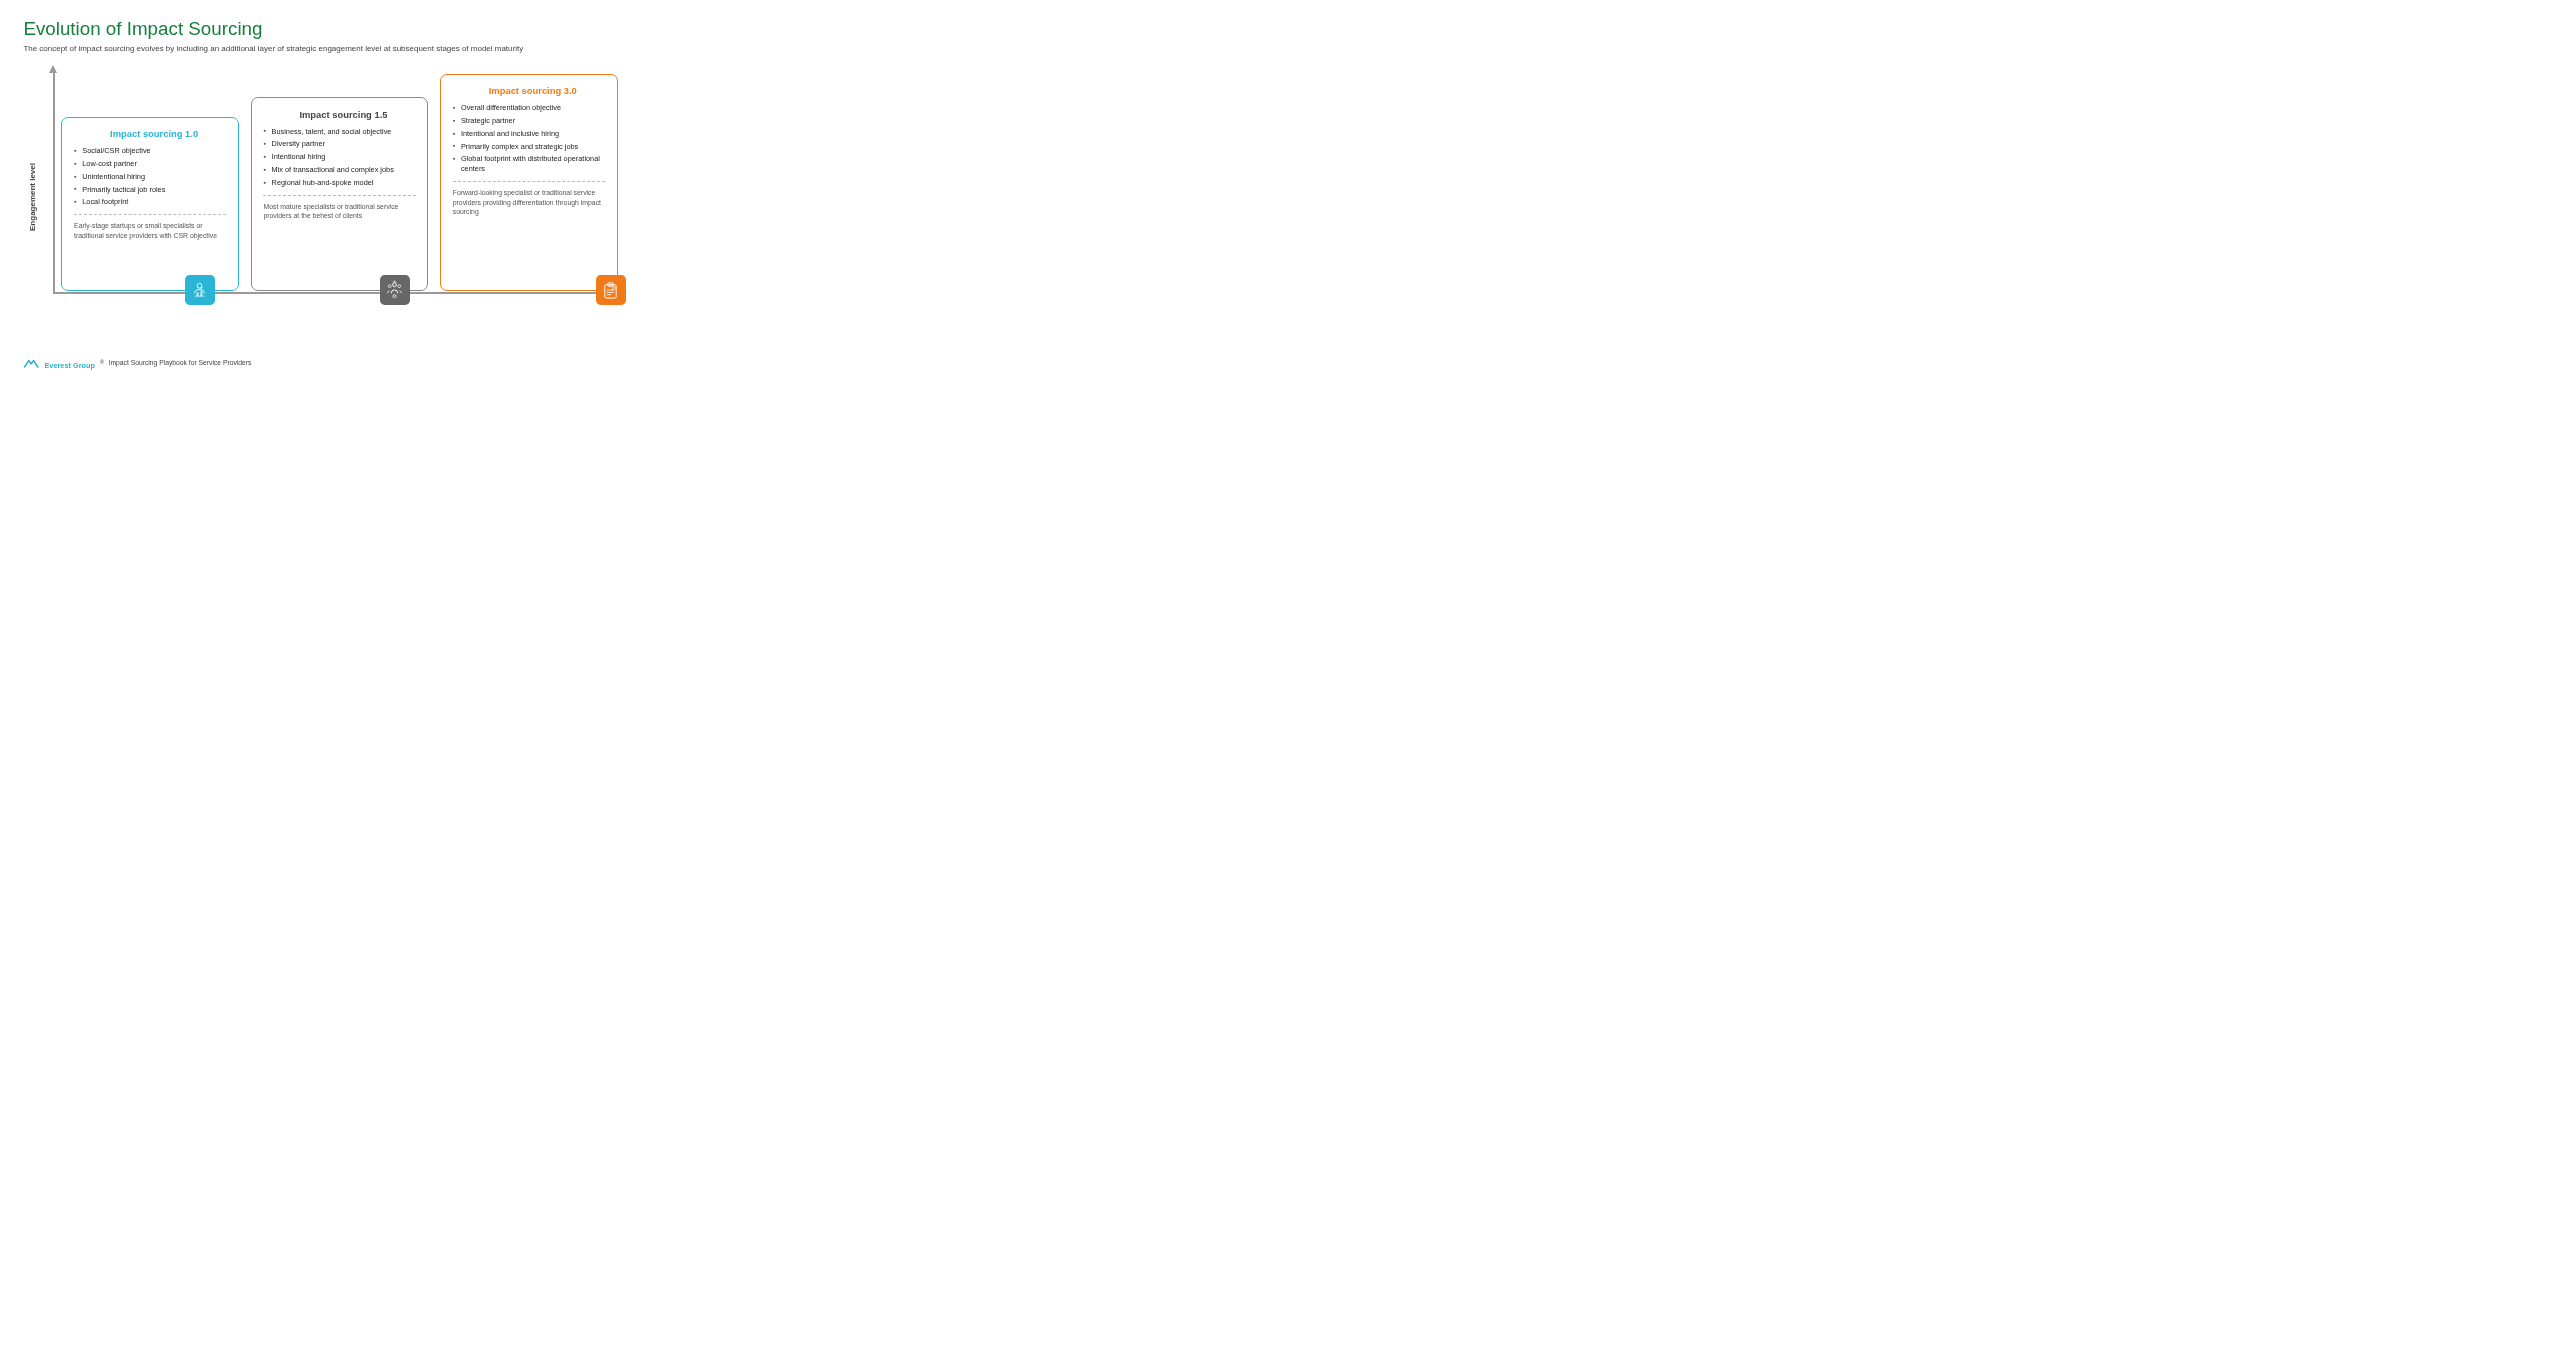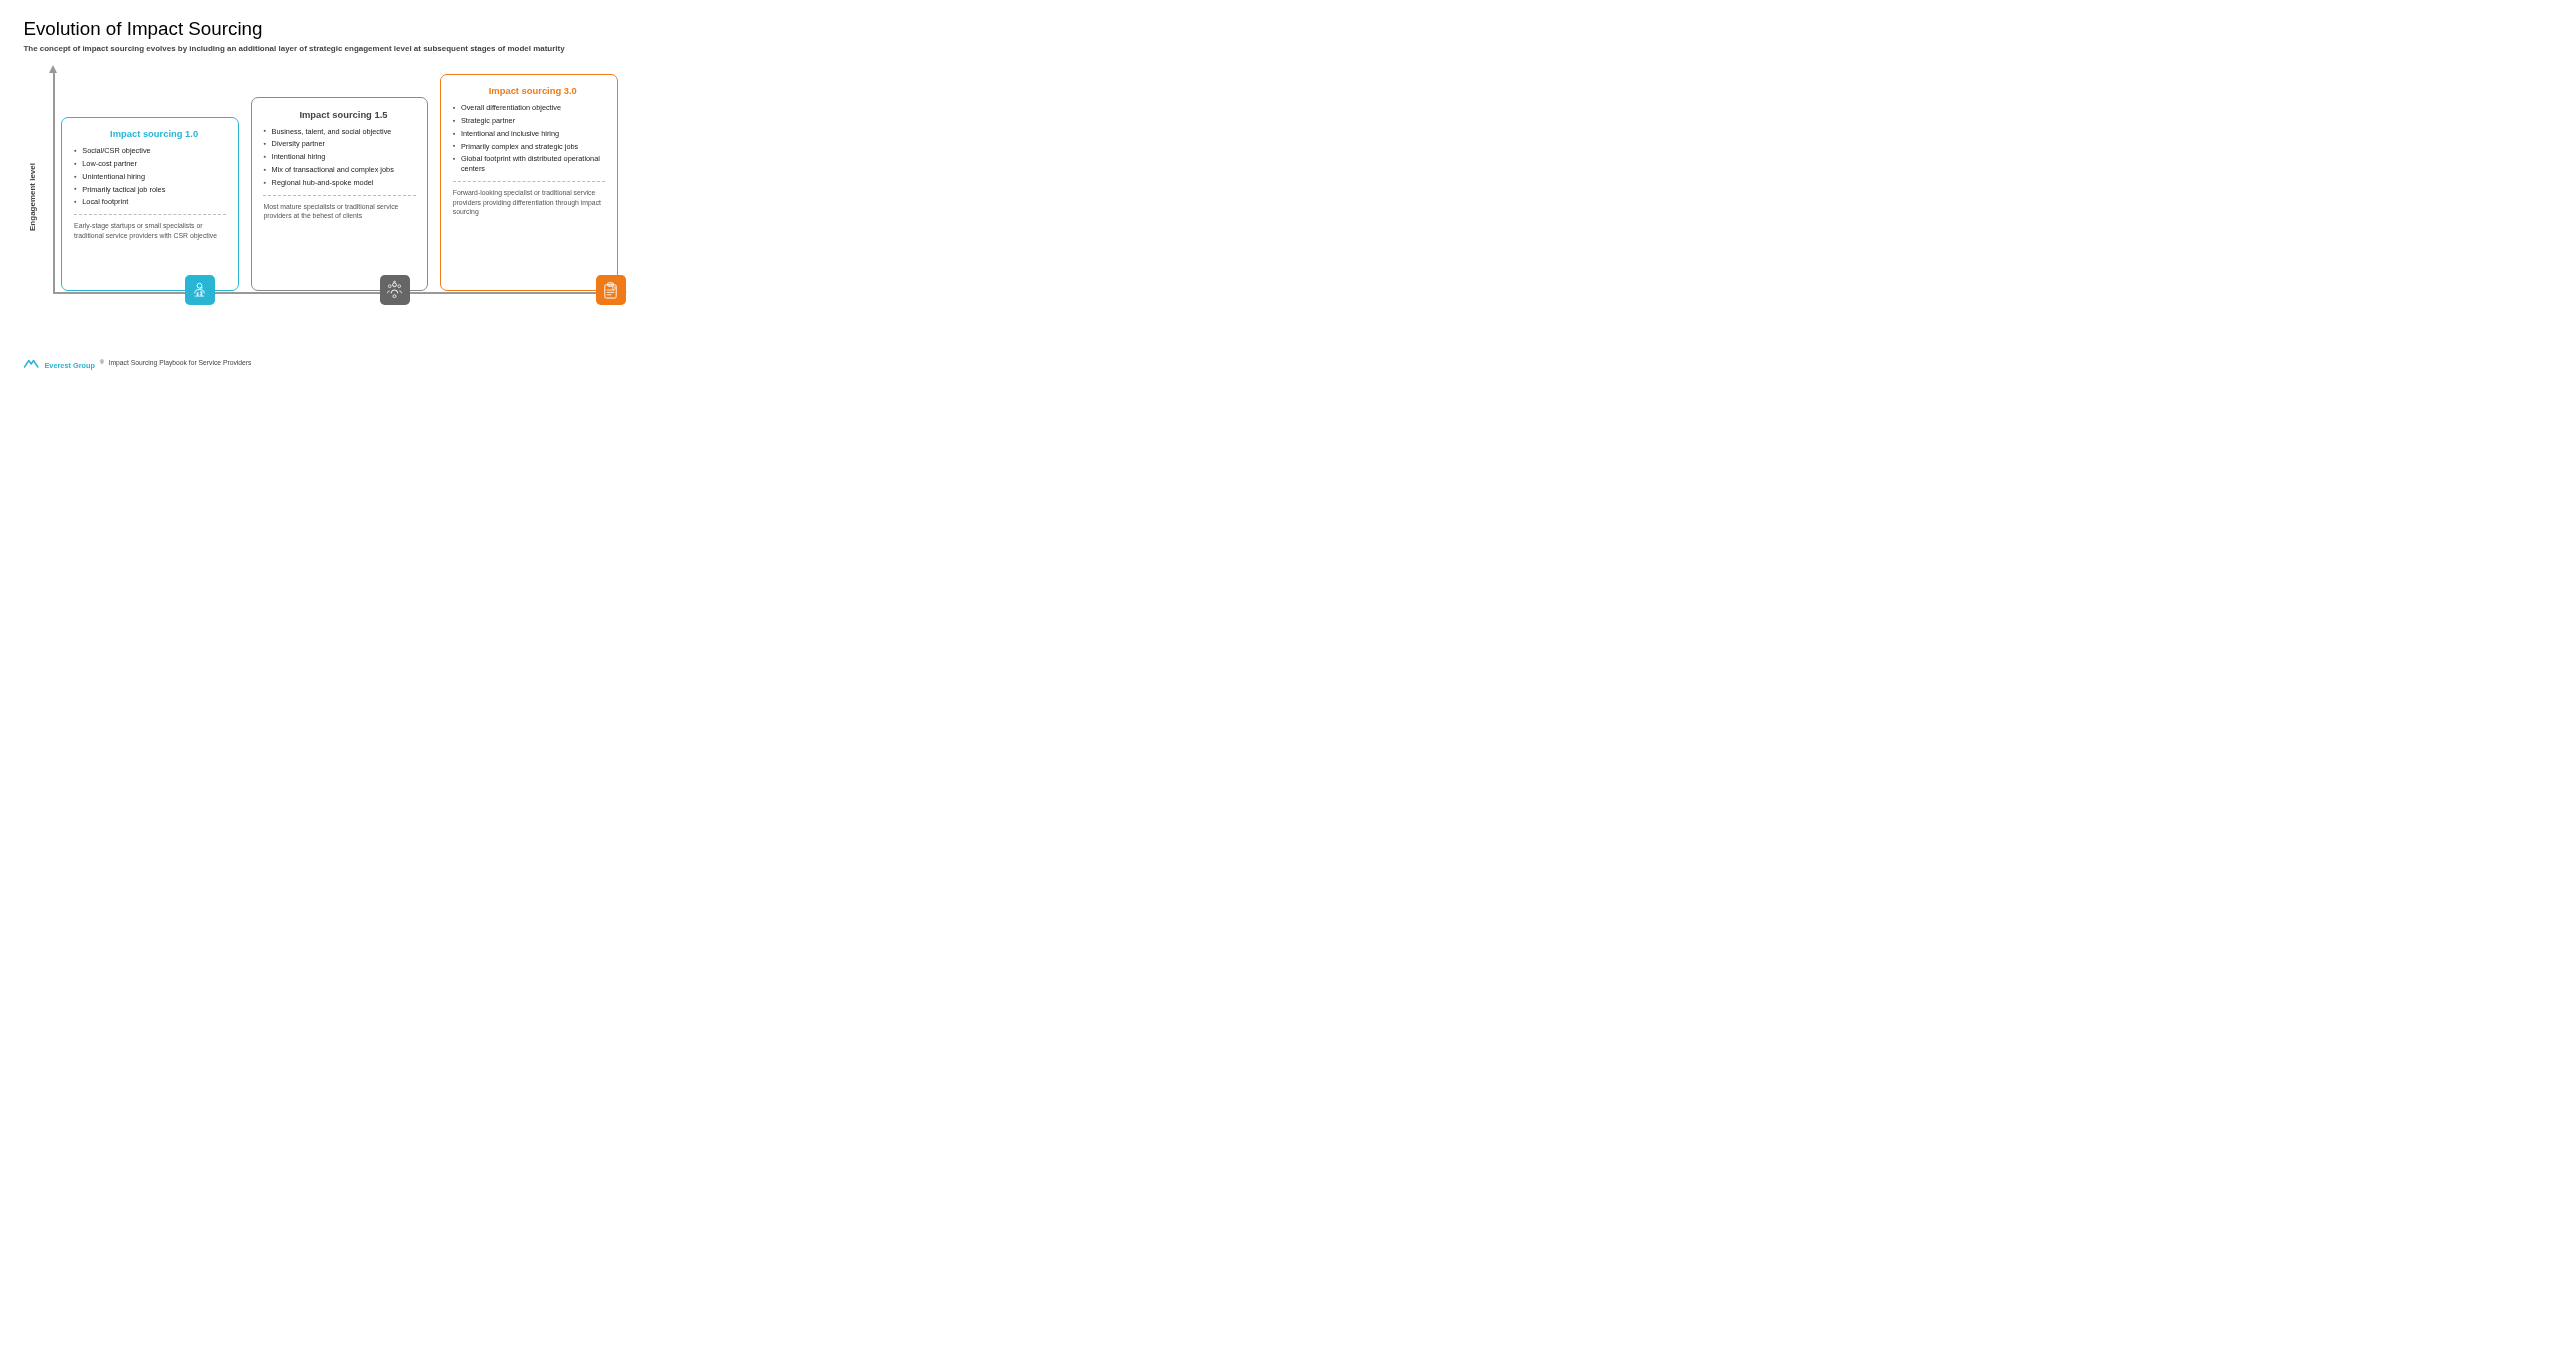--- a/index.html
+++ b/index.html
@@ -6,28 +6,27 @@
     body {
       background: #ffffff;
       font-family: 'Segoe UI', Arial, sans-serif;
       width: 644px;
       min-height: 337px;
       padding: 17.6px 23.4px 11.7px 23.4px;
     }
     h1.page-title {
       font-size: 2rem;
       font-weight: 400;
-      color: #000000;
+      color: #15803d;
       margin-bottom: 4.7px;
     }
     .subtitle {
       font-size: 0.85rem;
       color: #444;
       margin-bottom: 17.6px;
-      font-weight: bold;
     }
 
     
     .chart-area {
       position: relative;
       width: 100%;
       height: 252px;
     }
 
     

